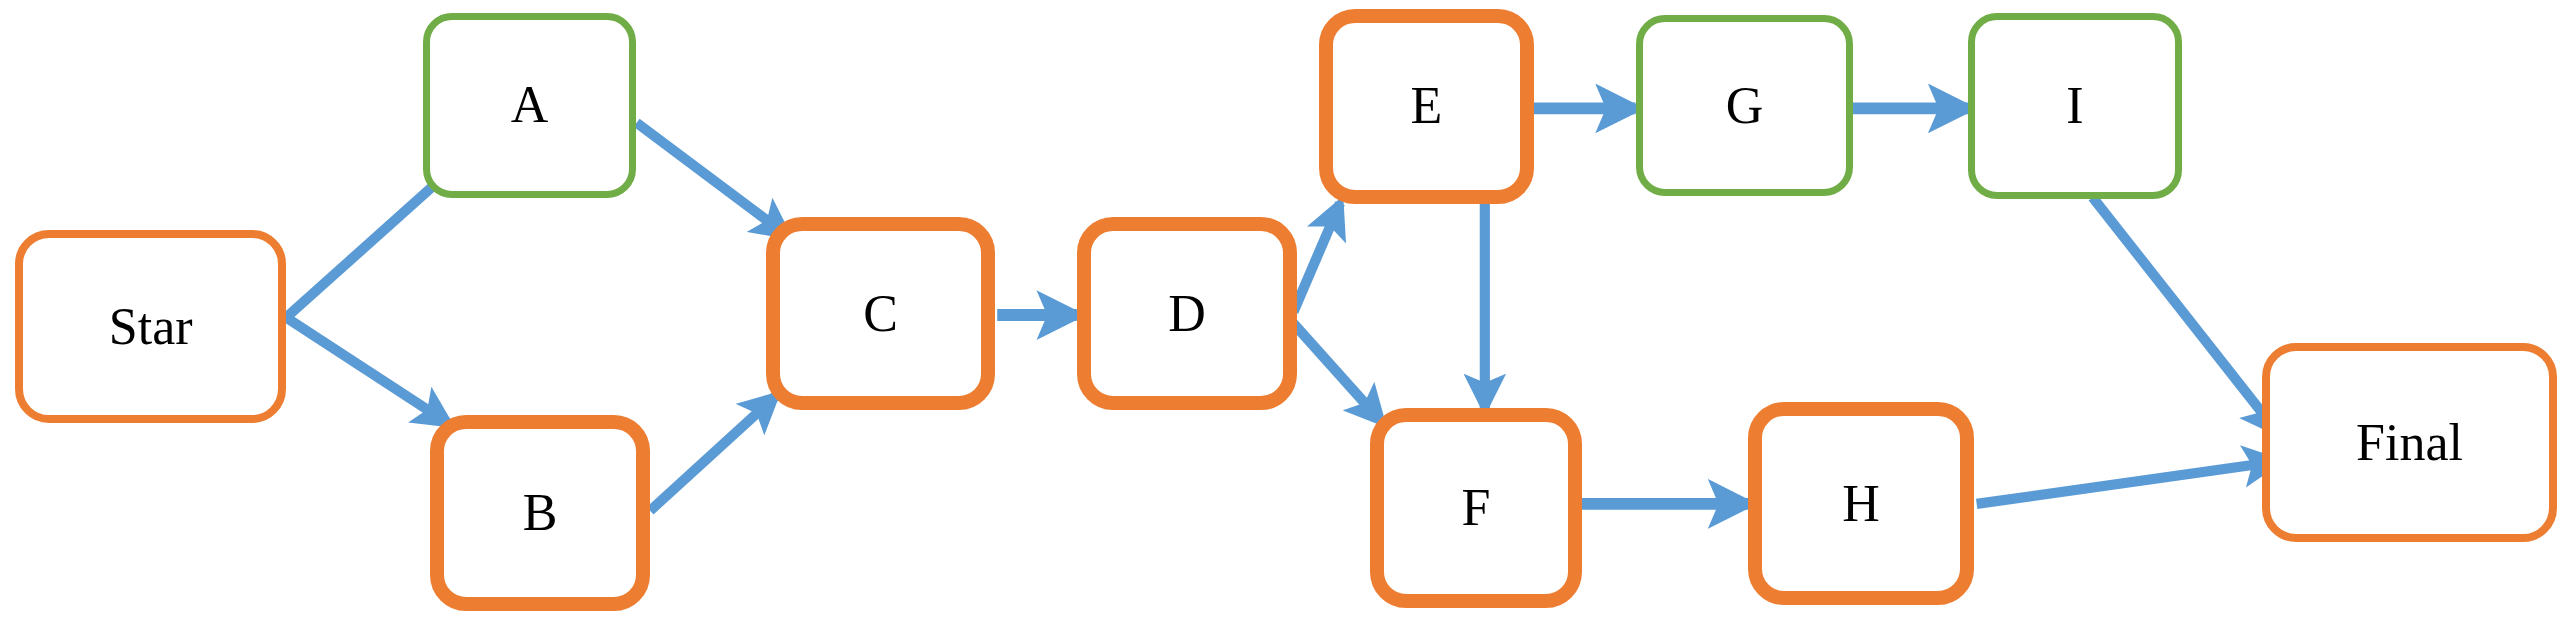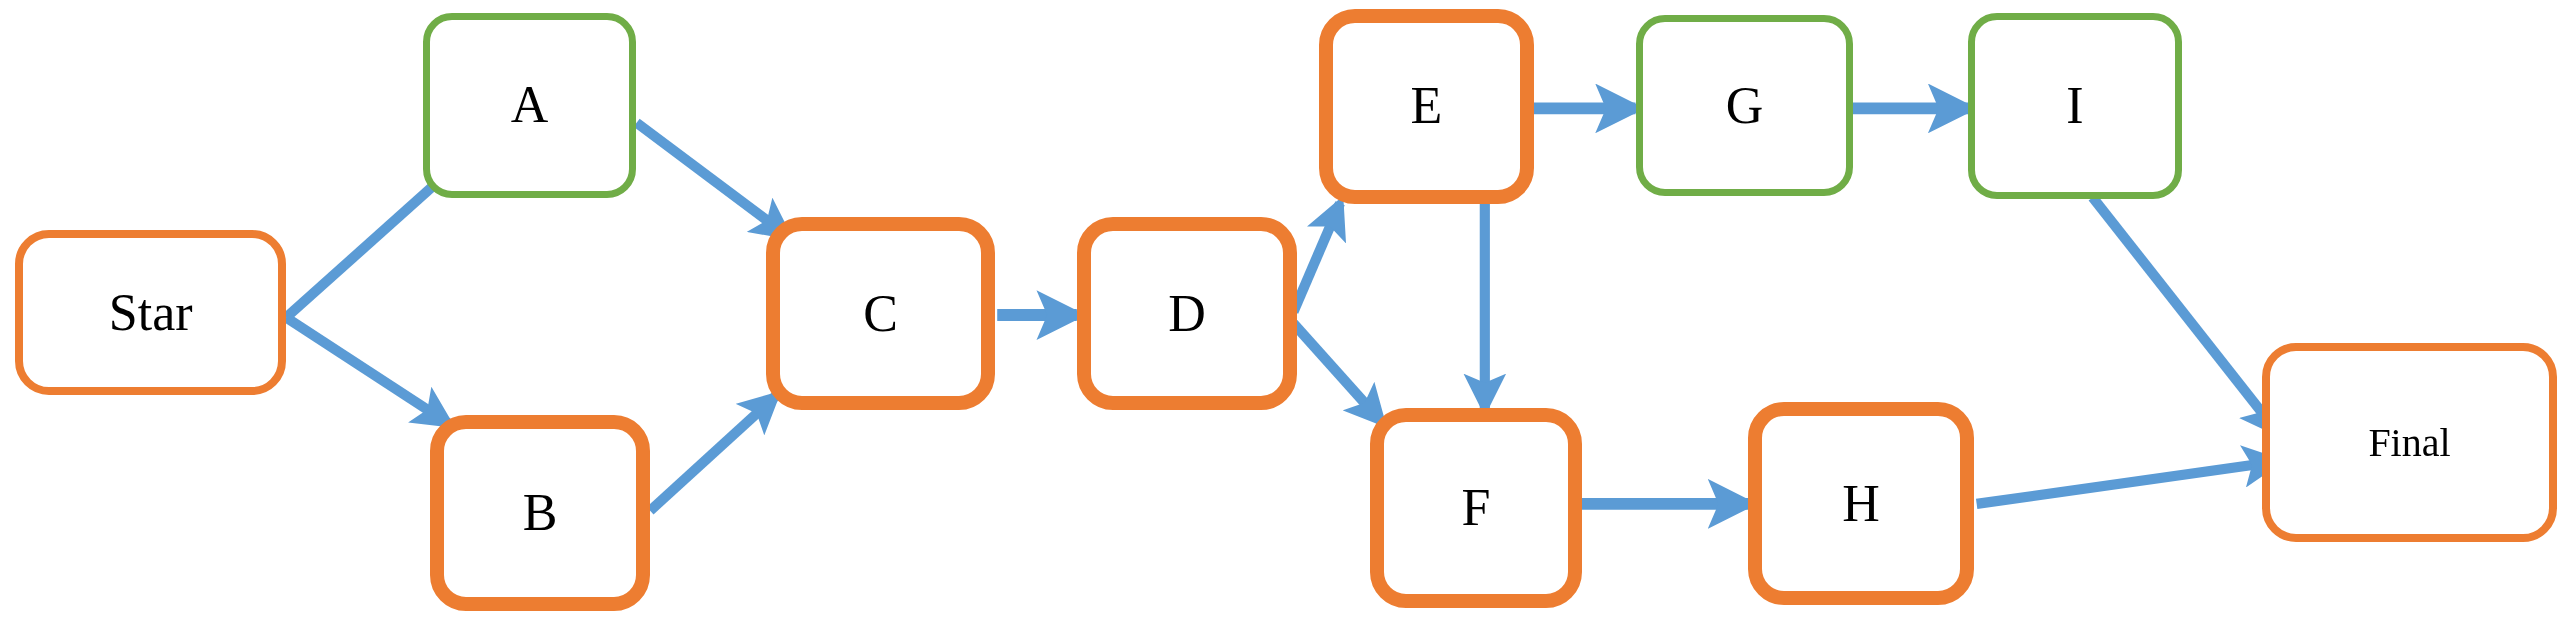--- a/index.html
+++ b/index.html
@@ -55,21 +55,21 @@
         <path d="M 1528 382 L 1632 498" stroke="#5B9BD5" stroke-width="12" fill="none" stroke-linecap="butt" marker-end="url(#arrowhead)"></path>
         <path d="M 1754 240 L 1754 482" stroke="#5B9BD5" stroke-width="12" fill="none" stroke-linecap="butt" marker-end="url(#arrowhead)"></path>
         <path d="M 1812 128 L 1932 128" stroke="#5B9BD5" stroke-width="14" fill="none" stroke-linecap="butt" marker-end="url(#arrowhead)"></path>
         <path d="M 2188 128 L 2325 128" stroke="#5B9BD5" stroke-width="14" fill="none" stroke-linecap="butt" marker-end="url(#arrowhead)"></path>
         <path d="M 1868 595 L 2065 595" stroke="#5B9BD5" stroke-width="14" fill="none" stroke-linecap="butt" marker-end="url(#arrowhead)"></path>
         <path d="M 2472 233 L 2690 510" stroke="#5B9BD5" stroke-width="12" fill="none" stroke-linecap="butt" marker-end="url(#arrowhead)"></path>
         <path d="M 2335 595 L 2690 545" stroke="#5B9BD5" stroke-width="12" fill="none" stroke-linecap="butt" marker-end="url(#arrowhead)"></path>
       </g>
   </svg>
 
-  <div class="node" style="left: 15.2px; top: 230px; width: 271px; height: 165px; border-width: 8.5px; border-color: rgb(237, 125, 49); border-radius: 34px; background: rgb(255, 255, 255);">
+  <div class="node" style="left: 15.2px; top: 230px; width: 271px; height: 193px; border-width: 8.5px; border-color: rgb(237, 125, 49); border-radius: 34px; background: rgb(255, 255, 255);">
     <span class="node-label" style="font-size: 52px; color: rgb(0, 0, 0);">Star</span>
   </div>
   <div class="node" style="left: 423px; top: 12.7px; width: 213px; height: 185px; border-width: 7.6px; border-color: rgb(112, 173, 71); border-radius: 29px; background: rgb(255, 255, 255);">
     <span class="node-label" style="font-size: 52px; color: rgb(0, 0, 0);">A</span>
   </div>
   <div class="node" style="left: 430px; top: 415px; width: 220px; height: 196px; border-width: 14.4px; border-color: rgb(237, 125, 49); border-radius: 36px; background: rgb(255, 255, 255);">
     <span class="node-label" style="font-size: 52px; color: rgb(0, 0, 0);">B</span>
   </div>
   <div class="node" style="left: 766px; top: 217px; width: 229px; height: 193px; border-width: 14.4px; border-color: rgb(237, 125, 49); border-radius: 36px; background: rgb(255, 255, 255);">
     <span class="node-label" style="font-size: 52px; color: rgb(0, 0, 0);">C</span>
@@ -86,17 +86,17 @@
   <div class="node" style="left: 1968px; top: 12.7px; width: 214px; height: 186px; border-width: 7.6px; border-color: rgb(112, 173, 71); border-radius: 29px; background: rgb(255, 255, 255);">
     <span class="node-label" style="font-size: 52px; color: rgb(0, 0, 0);">I</span>
   </div>
   <div class="node" style="left: 1370px; top: 408px; width: 212px; height: 200px; border-width: 14.4px; border-color: rgb(237, 125, 49); border-radius: 36px; background: rgb(255, 255, 255);">
     <span class="node-label" style="font-size: 52px; color: rgb(0, 0, 0);">F</span>
   </div>
   <div class="node" style="left: 1748px; top: 402px; width: 226px; height: 203px; border-width: 14.4px; border-color: rgb(237, 125, 49); border-radius: 36px; background: rgb(255, 255, 255);">
     <span class="node-label" style="font-size: 52px; color: rgb(0, 0, 0);">H</span>
   </div>
   <div class="node" style="left: 2262px; top: 343px; width: 295px; height: 199px; border-width: 8.5px; border-color: rgb(237, 125, 49); border-radius: 34px; background: rgb(255, 255, 255);">
-    <span class="node-label" style="font-size: 40px; color: rgb(0, 0, 0);">Final</span>
+    <span class="node-label" style="font-size: 52px; color: rgb(0, 0, 0);">Final</span>
   </div>
 
 </div>
 
 
 </body></html>

